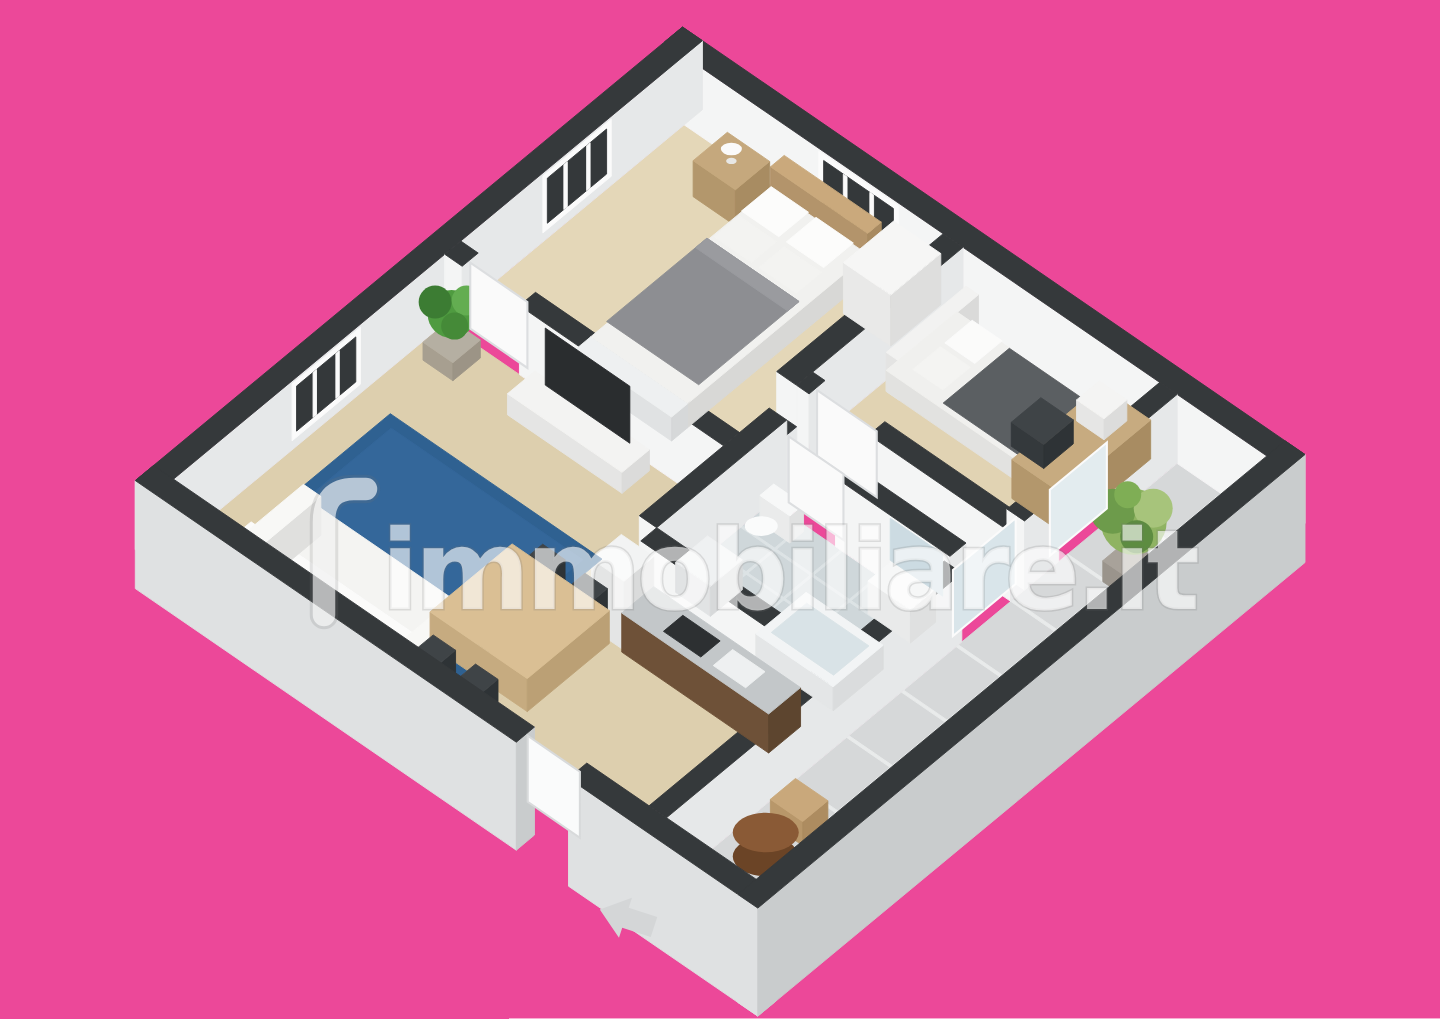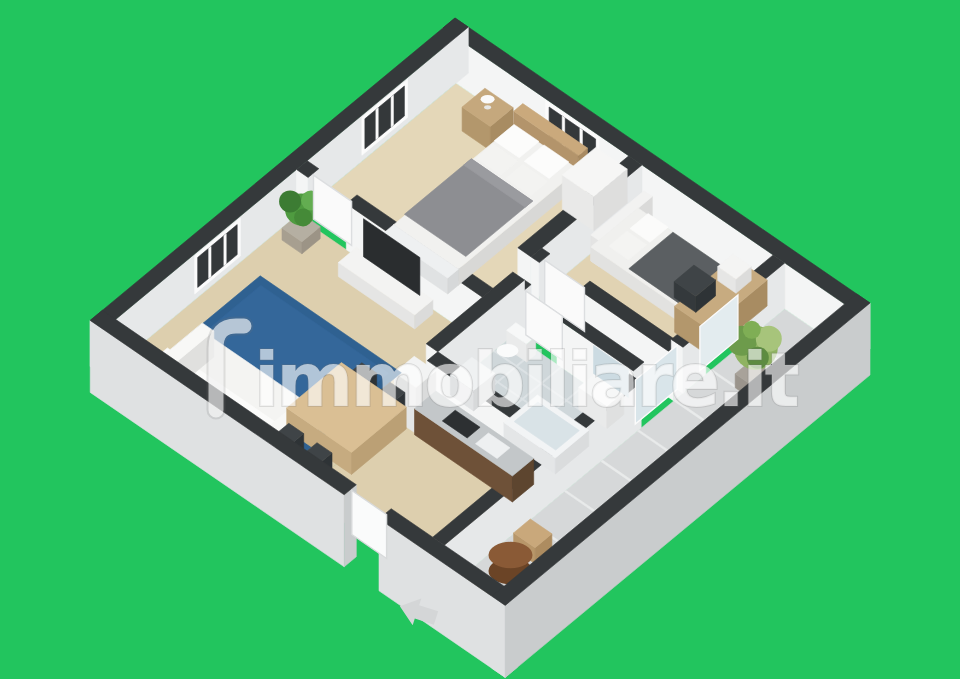--- a/index.html
+++ b/index.html
@@ -1,16 +1,16 @@
 <!DOCTYPE html>
 <html><head>
 <meta charset="utf-8">
 <style>
   html,body{margin:0;padding:0;background:#ffffff;}
-  .stage{position:relative;width:960px;height:679px;background:#22c55e;overflow:hidden;
+  .stage{position:relative;width:960px;height:679px;background:#ec4899;overflow:hidden;
          font-family:"DejaVu Sans","Liberation Sans",sans-serif;}
   svg{display:block;}
   text.watermark{font-family:"DejaVu Sans","Liberation Sans",sans-serif;font-weight:bold;
                  letter-spacing:-3px;paint-order:stroke fill;}
 </style>
 </head>
 <body>
 
 <div class="stage">
   <svg viewBox="0 0 960 679" width="960" height="679">

